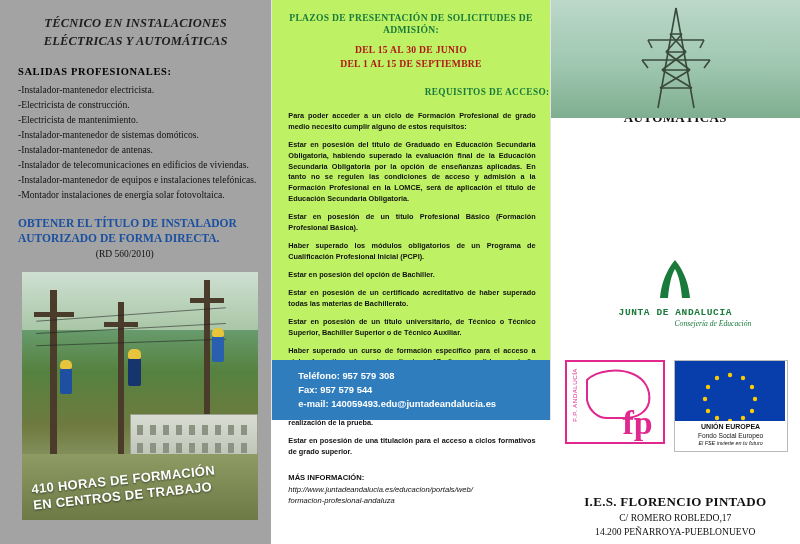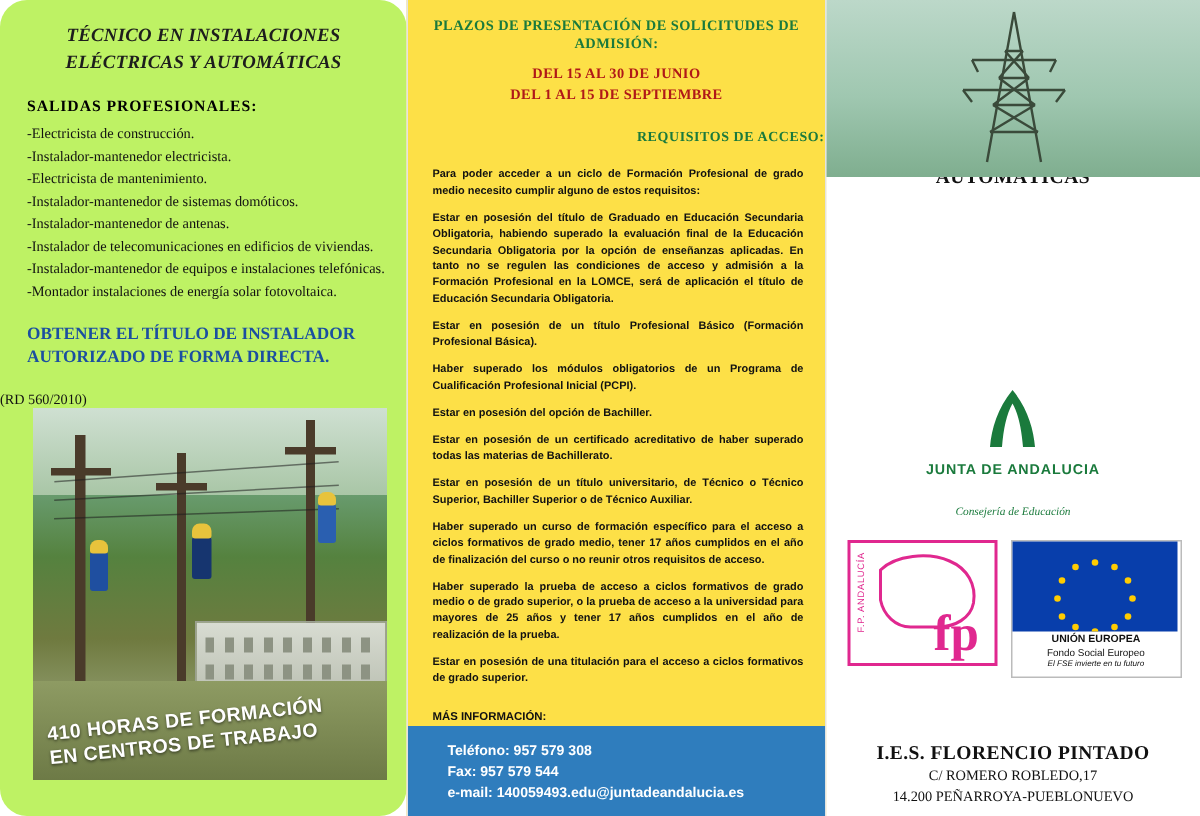--- a/index.html
+++ b/index.html
@@ -9,23 +9,22 @@
     background:#ffffff;
     overflow:hidden;
     position:relative;
   }
   .page{position:absolute;inset:0;display:flex;}
 
   
   .panel-left{
     position:relative;
     width:272px;height:544px;
-    background:#bef264;
+    background:#a3a3a3;
     overflow:hidden;
-    border-radius:18px;
   }
   .left-title{
     text-align:center;
     font-weight:bold;
     font-style:italic;
     color:#1d1d1d;
     font-size:12.5px;
     line-height:1.45;
     padding:14px 14px 0 14px;
     letter-spacing:.2px;
@@ -44,22 +43,22 @@
   }
   .salidas-list div{margin-bottom:1px;}
   .obtener{
     margin:14px 14px 0 18px;
     color:#1b4fa0;
     font-weight:bold;
     font-size:11.5px;
     line-height:1.35;
   }
   .rd{
-    text-align:left;
-    margin:15px 22px 0 0;
+    text-align:center;
+    margin:2px 22px 0 0;
     font-size:9.5px;
     color:#111;
   }
 
   
   .photo{
     position:absolute;
     left:22px;top:272px;
     width:236px;height:248px;
     background:
@@ -102,22 +101,22 @@
     font-size:13px;
     line-height:1.25;
     text-shadow:0 1px 2px rgba(0,0,0,.55);
     font-family:"Liberation Sans", sans-serif;
     letter-spacing:.3px;
   }
 
   
   .panel-center{
     position:relative;
-    width:278px;height:544px;
-    background:#fde047;
+    width:278px;height:420px;
+    background:#bef264;
     border-left:1px solid #e3e3e3;
     border-right:1px solid #e3e3e3;
   }
   .plazos-title{
     margin:12px 12px 0 12px;
     text-align:center;
     color:#1a7a3c;
     font-weight:bold;
     font-size:9.6px;
     letter-spacing:.3px;
@@ -206,25 +205,26 @@
   }
   .junta{
     position:absolute;left:50%;top:258px;transform:translateX(-50%);
     width:152px;text-align:center;
   }
   .junta-mark{
     width:40px;height:42px;margin:0 auto;
   }
   .junta-name{
     margin-top:3px;font-weight:bold;font-size:9.5px;color:#1a7a3c;letter-spacing:.6px;
-    font-family:Liberation Sans, sans-serif;
+    font-family:Liberation Mono, monospace;
   }
   .junta-dept{
-    font-size:7.6px;color:#1a7a3c;font-style:italic;margin-top:17px;
+    font-size:7.6px;color:#1a7a3c;font-style:italic;margin-top:1px;
     font-family:"Liberation Serif", serif;
+    text-align:right;
   }
   .logos{
     position:absolute;left:14px;top:360px;width:224px;height:92px;
     display:flex;gap:9px;align-items:flex-start;
   }
   .fp-logo{
     width:96px;height:80px;border:2px solid #e0288f;position:relative;background:#fff;
   }
   .fp-letters{
     position:absolute;right:10px;bottom:4px;
@@ -262,22 +262,22 @@
 </head>
 <body>
 
 <div class="page">
 
   <div class="panel-left">
     <div class="left-title">TÉCNICO EN INSTALACIONES ELÉCTRICAS Y AUTOMÁTICAS</div>
 
     <div class="salidas-head">SALIDAS  PROFESIONALES:</div>
     <div class="salidas-list">
+      <div>-Instalador-mantenedor electricista.</div>
       <div>-Electricista de construcción.</div>
-      <div>-Instalador-mantenedor electricista.</div>
       <div>-Electricista de mantenimiento.</div>
       <div>-Instalador-mantenedor de sistemas domóticos.</div>
       <div>-Instalador-mantenedor de antenas.</div>
       <div>-Instalador de telecomunicaciones en edificios de viviendas.</div>
       <div>-Instalador-mantenedor de equipos e instalaciones telefónicas.</div>
       <div>-Montador instalaciones de energía solar fotovoltaica.</div>
     </div>
 
     <div class="obtener">OBTENER  EL  TÍTULO  DE  INSTALADOR AUTORIZADO DE FORMA DIRECTA.</div>
     <div class="rd">(RD 560/2010)</div>

